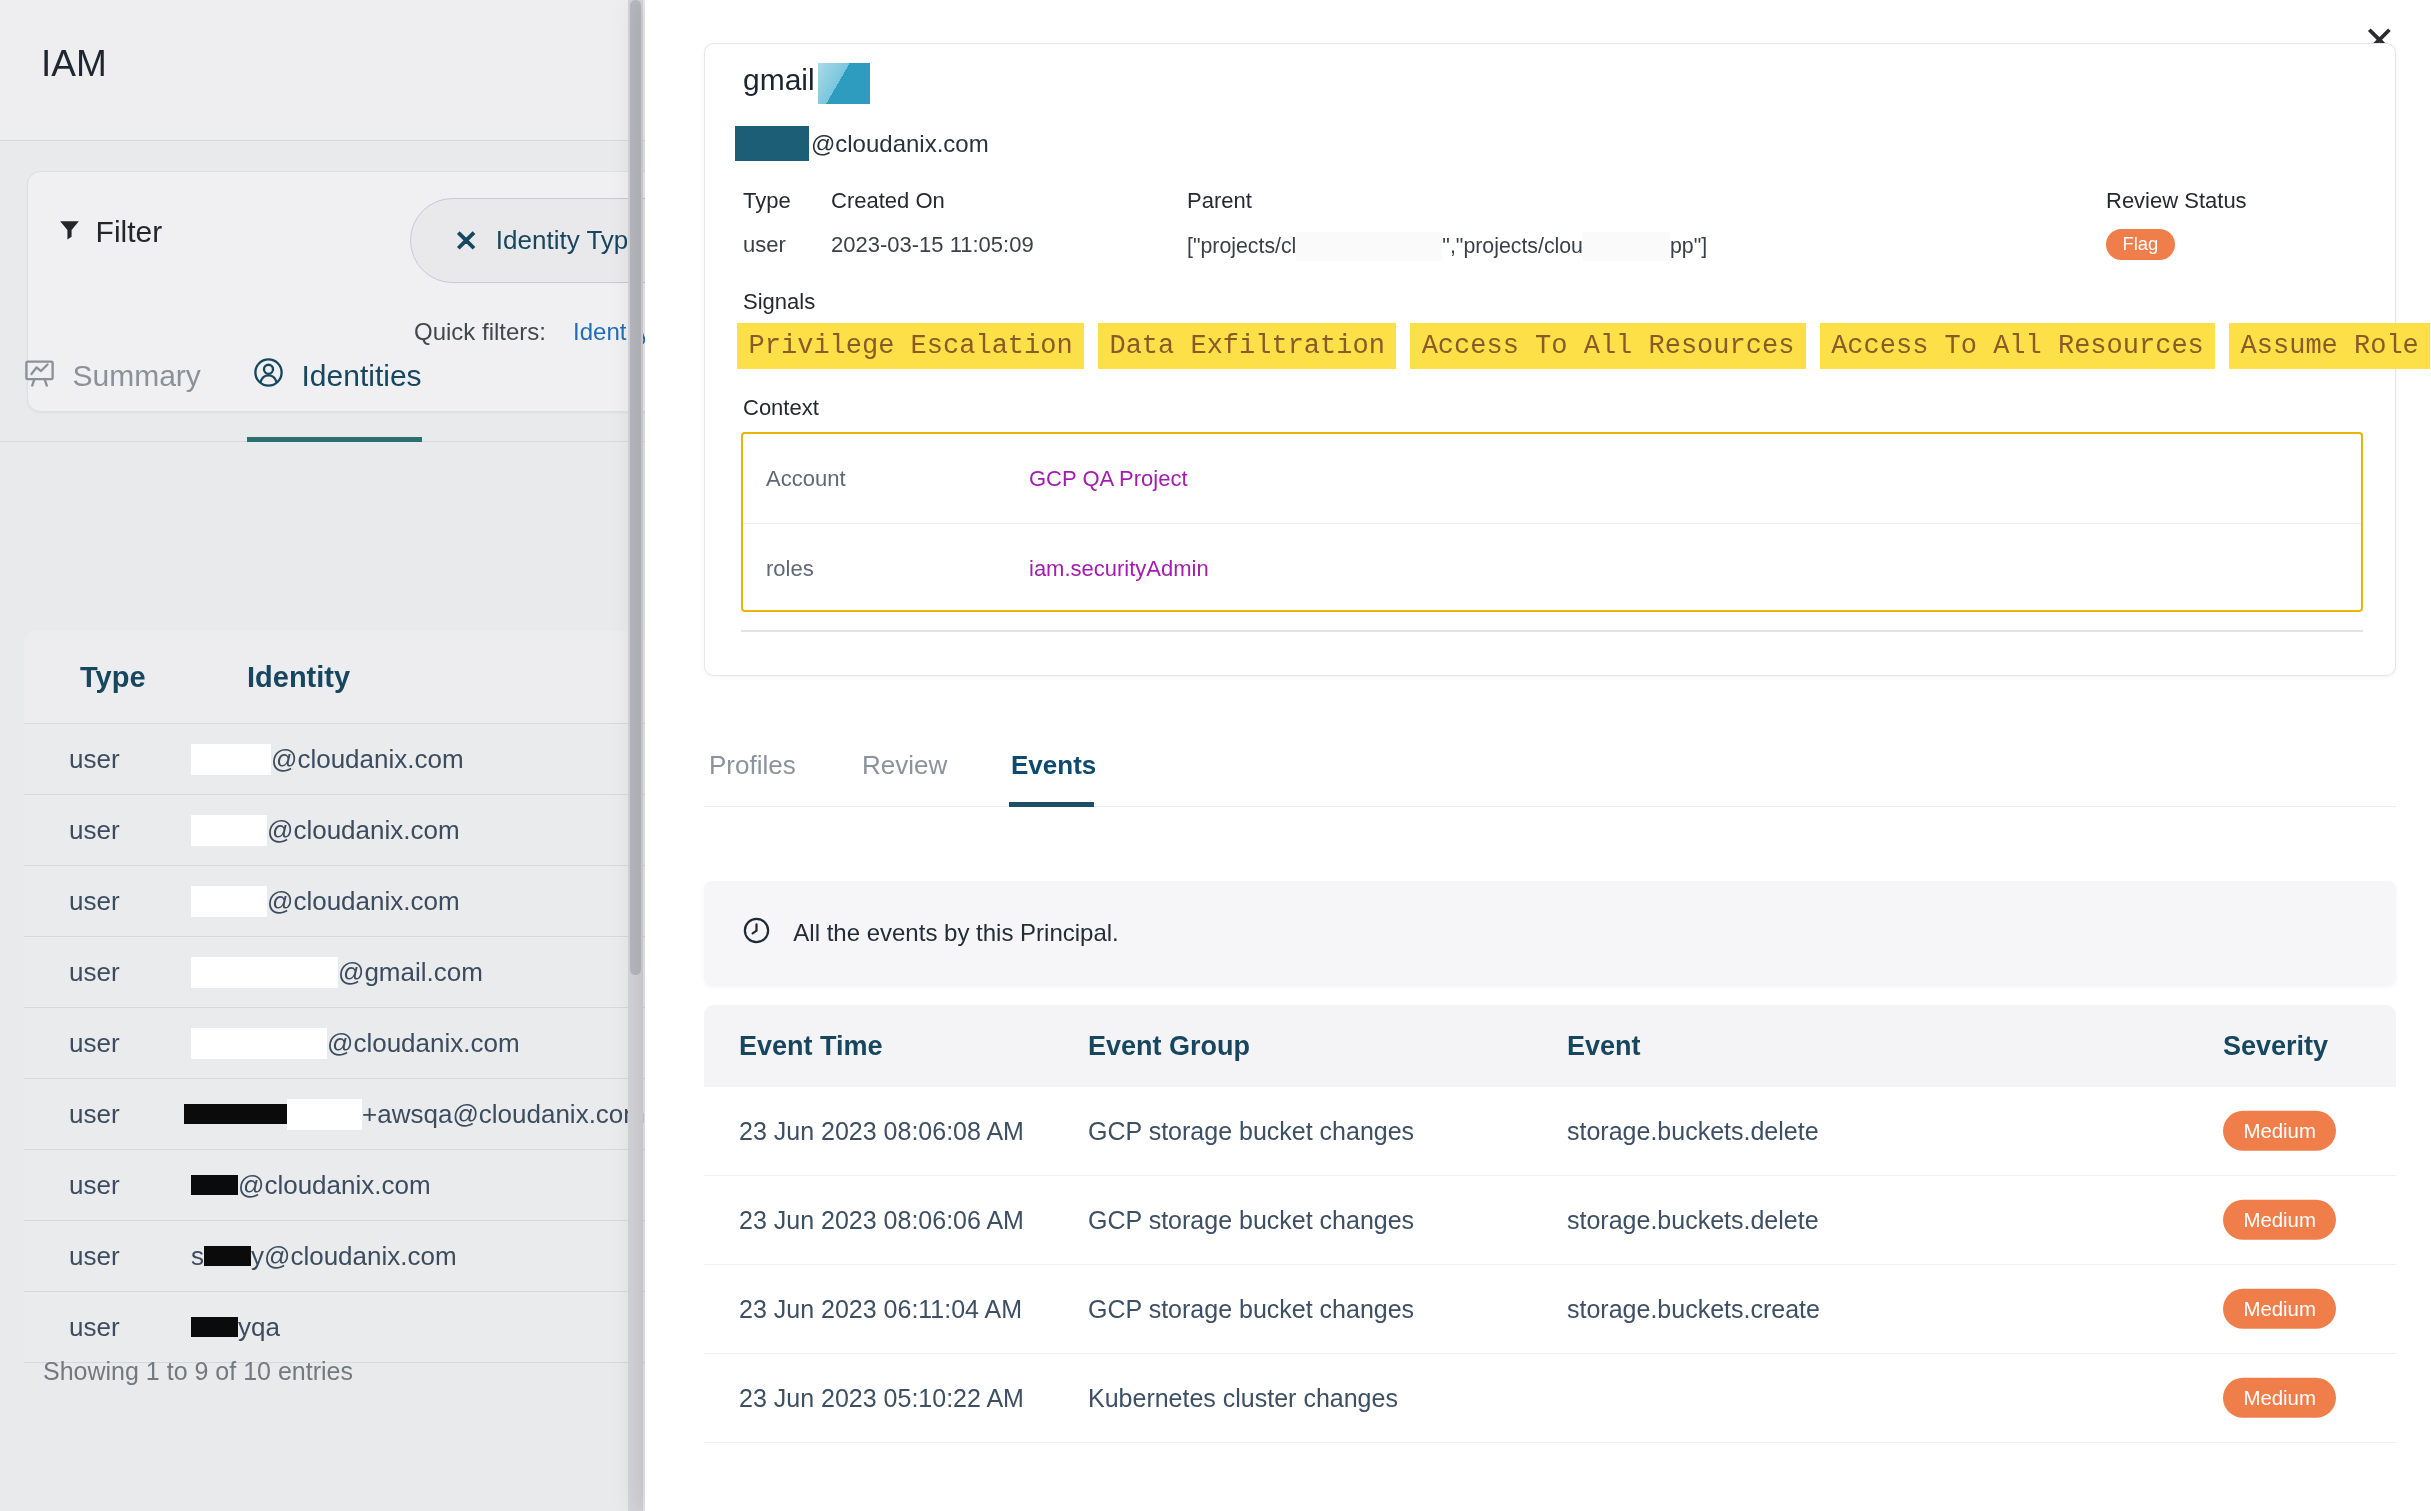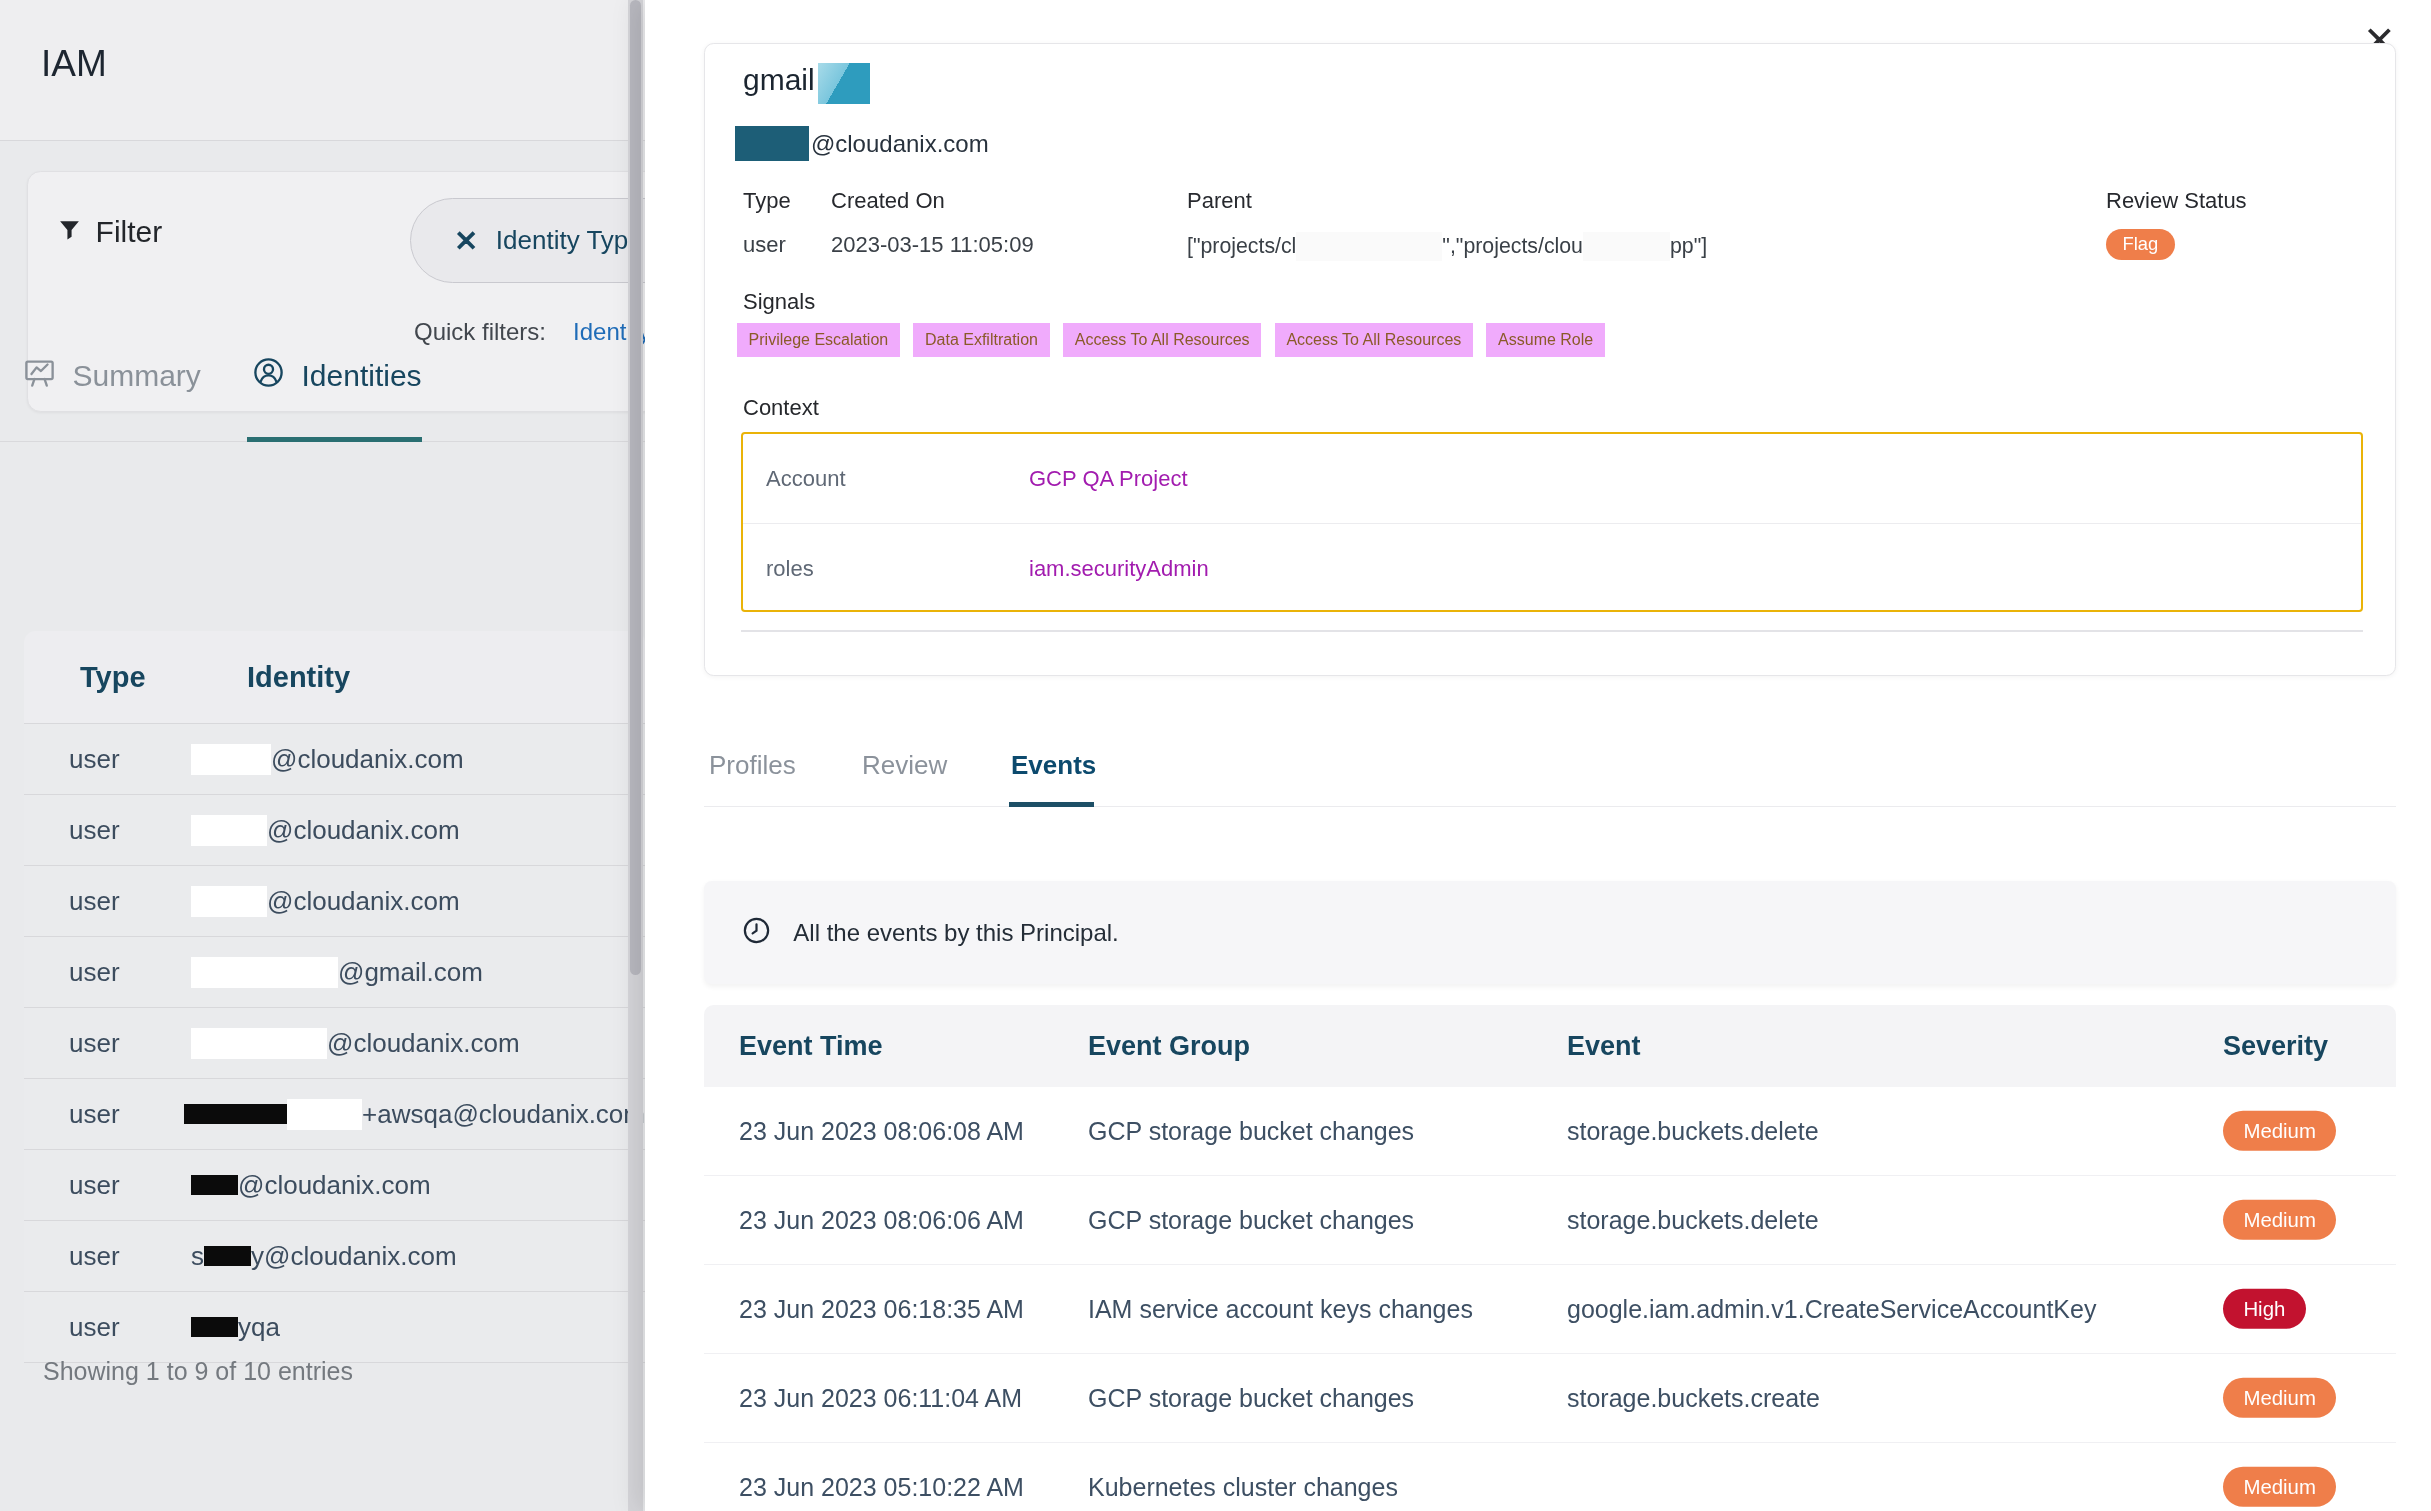--- a/index.html
+++ b/index.html
@@ -72,21 +72,21 @@
   .f-label{font-size:22px;font-weight:500;color:#27292e;white-space:nowrap;}
   .f-value{margin-top:18.4px;font-size:22px;color:#3a4047;display:flex;align-items:center;
            white-space:nowrap;}
   #parent-value{font-size:21.3px;}
   #parent-value .redact.white{background:#fafafa;height:29px;}
   .flag-badge{display:inline-block;margin-top:14.6px;padding:4.9px 16.5px;border-radius:15.5px;
               font-size:18.4px;color:#fff;}
 
   .sig-label{position:absolute;left:38px;top:245px;font-size:22px;font-weight:500;color:#26282c;}
   .sig-chips{position:absolute;left:32px;top:279px;display:flex;gap:13.6px;}
-  .sig-chip{background:#f0abfc;padding:7.8px 11.6px;font-size:16px;white-space:nowrap;}
+  .sig-chip{background:#fde047;padding:7.8px 11.6px;font-size:27px;white-space:nowrap;font-family:Liberation Mono, monospace;}
 
   .ctx-label{position:absolute;left:38px;top:351px;font-size:22px;font-weight:500;color:#26282c;}
   .ctx-card{position:absolute;left:36px;top:388px;width:1622px;height:180px;border:2px solid #eab308;
             border-radius:3.9px;background:#fff;box-sizing:border-box;}
   .ctx-row{position:relative;height:89px;}
   .ctx-row:first-child{border-bottom:1px solid #ececef;}
   .ctx-key{position:absolute;left:23px;top:50%;transform:translateY(-50%);font-size:22px;color:#5f6875;}
   .ctx-value{position:absolute;left:286px;top:50%;transform:translateY(-50%);font-size:22px;color:#a21caf;}
   .card-hr{position:absolute;left:36px;top:586px;width:1622px;height:1.9px;background:#e3e3e7;}
 
@@ -334,26 +334,20 @@
           <span class="c-event">storage.buckets.delete</span>
           <span class="c-sev"><span class="sev-badge" style="background: rgb(239, 126, 74);">Medium</span></span>
         </div>
         <div class="ev-row">
           <span class="c-time">23 Jun 2023 08:06:06 AM</span>
           <span class="c-group">GCP storage bucket changes</span>
           <span class="c-event">storage.buckets.delete</span>
           <span class="c-sev"><span class="sev-badge" style="background: rgb(239, 126, 74);">Medium</span></span>
         </div>
         <div class="ev-row">
-          <span class="c-time">23 Jun 2023 06:18:35 AM</span>
-          <span class="c-group">IAM service account keys changes</span>
-          <span class="c-event">google.iam.admin.v1.CreateServiceAccountKey</span>
-          <span class="c-sev"><span class="sev-badge" style="background: rgb(194, 18, 47);">High</span></span>
-        </div>
-        <div class="ev-row">
           <span class="c-time">23 Jun 2023 06:11:04 AM</span>
           <span class="c-group">GCP storage bucket changes</span>
           <span class="c-event">storage.buckets.create</span>
           <span class="c-sev"><span class="sev-badge" style="background: rgb(239, 126, 74);">Medium</span></span>
         </div>
         <div class="ev-row">
           <span class="c-time">23 Jun 2023 05:10:22 AM</span>
           <span class="c-group">Kubernetes cluster changes</span>
           <span class="c-sev"><span class="sev-badge" style="background: rgb(239, 126, 74);">Medium</span></span>
         </div>

